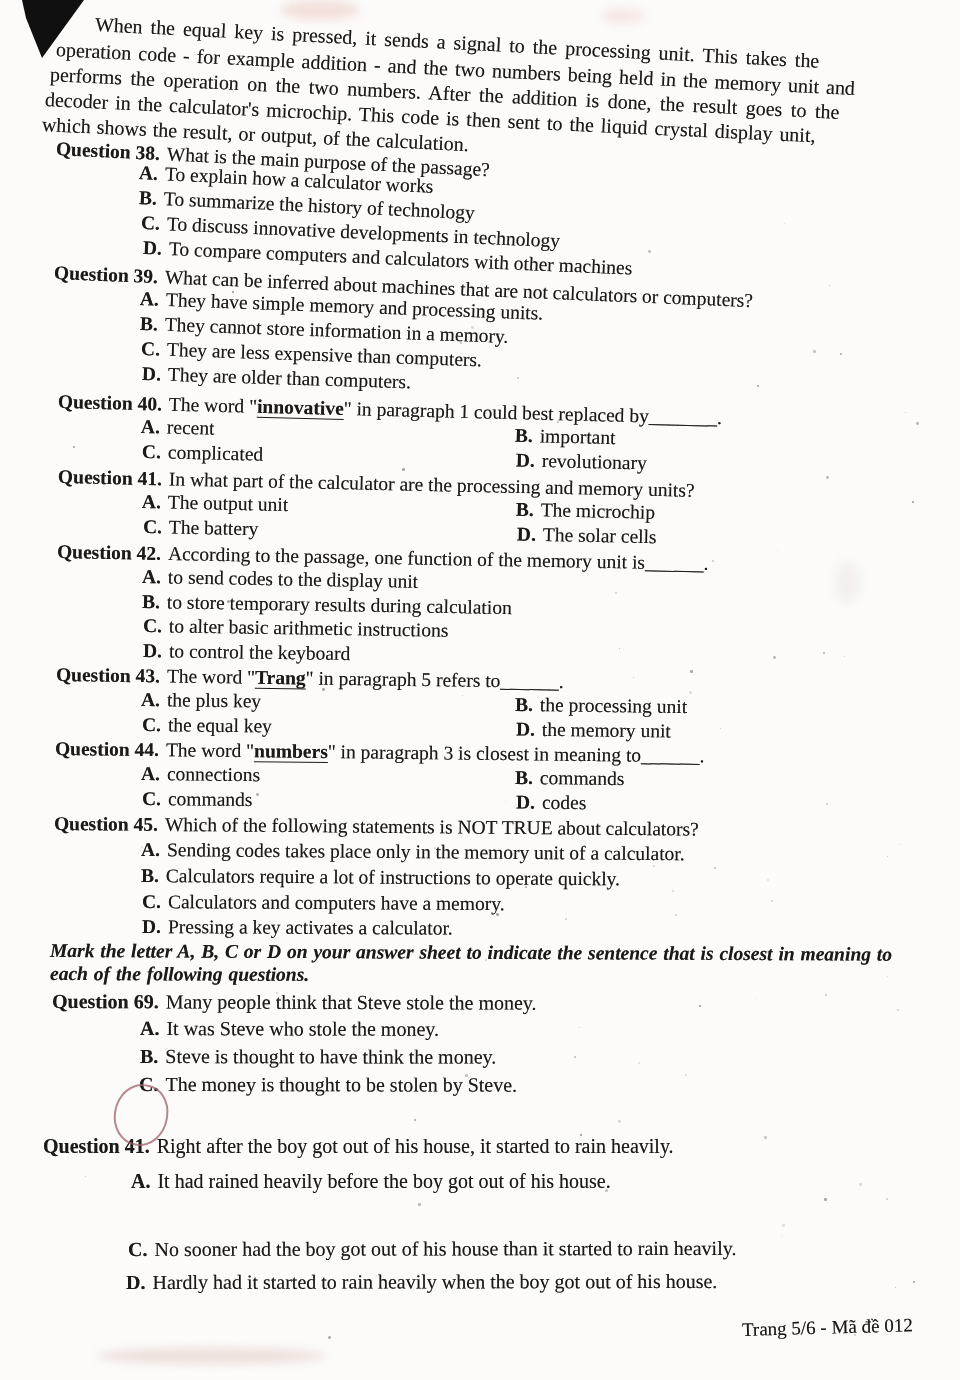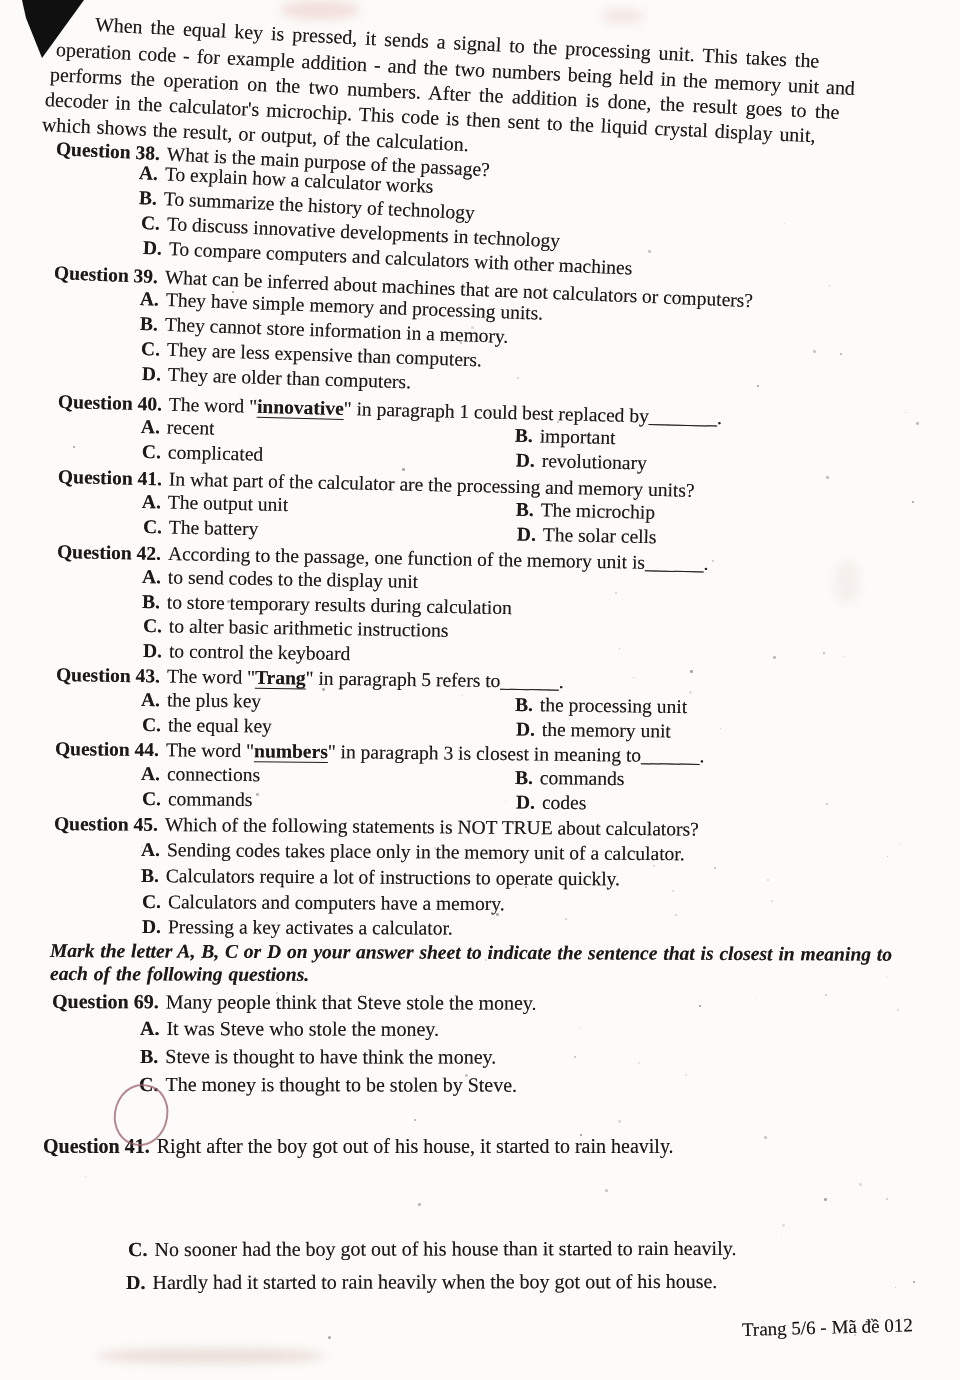--- a/index.html
+++ b/index.html
@@ -187,18 +187,19 @@
   <div class="ln ins" style="left:50px;top:939px;transform:rotate(0.25deg);"><span>Mark the letter A, B, C or D on your answer sheet to indicate the sentence that is closest in meaning to</span></div>
   <div class="ln ins" style="left:50px;top:962px;transform:rotate(0.2deg);"><span>each of the following questions.</span></div>
 
   <div class="ln late" style="left:52px;top:989px;transform:rotate(0.2deg);"><span class="qlab">Question 69.</span><span>Many people think that Steve stole the money.</span></div>
   <div class="ln late" style="left:140px;top:1016px;transform:rotate(0.15deg);"><span class="olet">A.</span><span>It was Steve who stole the money.</span></div>
   <div class="ln late" style="left:140px;top:1044px;transform:rotate(0.1deg);"><span class="olet">B.</span><span>Steve is thought to have think the money.</span></div>
   <div class="ln late" style="left:139px;top:1072px;transform:rotate(0.1deg);"><span class="olet">C.</span><span>The money is thought to be stolen by Steve.</span></div>
   <div id="annot-circle"></div>
 
   <div class="ln late" style="left:43px;top:1134px;transform:rotate(0deg);"><span class="qlab">Question 41.</span><span>Right after the boy got out of his house, it started to rain heavily.</span></div>
+  <div class="ln late" style="left:131px;top:1169px;transform:rotate(0deg);"><span class="olet">A.</span><span>It had rained heavily before the boy got out of his house.</span></div>
   <div class="ln late" style="left:128px;top:1237px;transform:rotate(-0.1deg);"><span class="olet">C.</span><span>No sooner had the boy got out of his house than it started to rain heavily.</span></div>
   <div class="ln late" style="left:126px;top:1270px;transform:rotate(-0.1deg);"><span class="olet">D.</span><span>Hardly had it started to rain heavily when the boy got out of his house.</span></div>
 
   <div class="ln footer" style="left:742px;top:1318px;transform:rotate(-1.6deg);"><span>Trang 5/6 - Mã đề 012</span></div>
 
 </div>
 
 </body></html>

